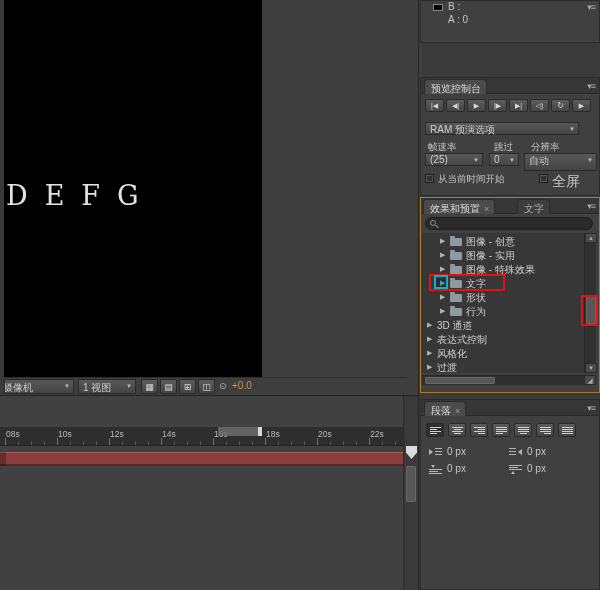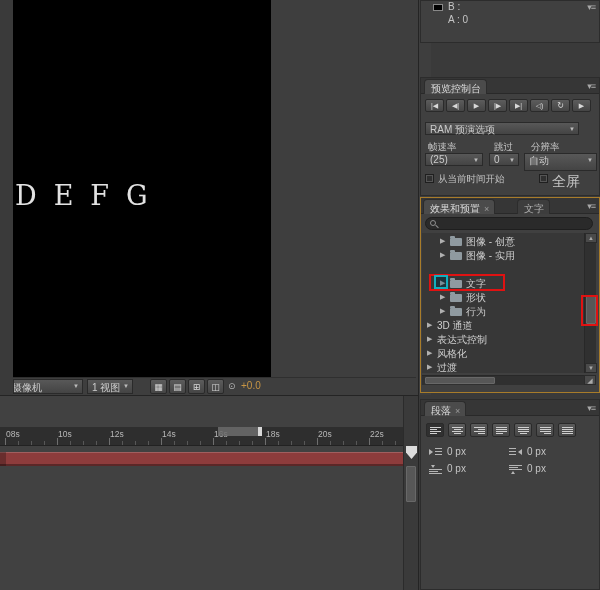--- a/index.html
+++ b/index.html
@@ -36,31 +36,31 @@
   .scrollbtn{position:absolute;background:#4a4a4a;border:1px solid #2b2b2b;color:#a9a9a9;font-size:6px;text-align:center;line-height:9px}
   .thumb{position:absolute;background:#575757;border:1px solid #686868;border-radius:1px}
   .annot{position:absolute;pointer-events:none}
   svg{display:block}
 </style>
 </head>
 <body>
 
 <div class="stage">
 
-  <div class="a" style="left:13px;top:0;width:418px;height:395px;background:#3e3e3e">
+  <div class="a" style="left:4px;top:0;width:418px;height:395px;background:#3e3e3e">
     <div class="a" style="left:0;top:0;width:258px;height:377px;background:#000;overflow:hidden">
       <div class="a" style="left:2px;top:180px;font-family:'DejaVu Serif','Liberation Serif',serif;font-size:27px;color:#e2e2e2;letter-spacing:17px;white-space:nowrap">DEFG</div>
     </div>
 
     <div class="a" style="left:0;top:377px;width:403px;height:18px;background:#3e3e3e;border-top:1px solid #2f2f2f">
       <div class="dd" style="left:0;top:1px;width:70px;height:15px;overflow:hidden">
         <span class="lbl" style="left:-22px">活动摄像机</span>
         <span class="arr">▼</span>
       </div>
-      <div class="dd" style="left:74px;top:1px;width:46px;height:15px">
+      <div class="dd" style="left:74px;top:1px;width:58px;height:15px">
         <span class="lbl">1 视图</span>
         <span class="arr">▼</span>
       </div>
       <span class="btn" style="left:137px;top:1px;width:17px;height:15px;font-size:9px;line-height:14px">▦</span>
       <span class="btn" style="left:156px;top:1px;width:17px;height:15px;font-size:9px;line-height:14px">▤</span>
       <span class="btn" style="left:175px;top:1px;width:17px;height:15px;font-size:9px;line-height:14px">⊞</span>
       <span class="btn" style="left:194px;top:1px;width:17px;height:15px;font-size:9px;line-height:14px">◫</span>
       <span class="a" style="left:215px;top:3px;font-size:9px;color:#b5b5b5">⊙</span>
       <span class="a" style="left: 228px; top: 2px; font-size: 10px; color: rgb(199, 149, 68);">+0.0</span>
     </div>
@@ -162,20 +162,25 @@
       <div class="row" style="top:1px">
         <span class="arrow" style="left:18px">▶</span>
         <span class="folder" style="left:28px"></span>
         <span class="rlabel" style="left:44px">图像 - 创意</span>
       </div>
       <div class="row" style="top:15px">
         <span class="arrow" style="left:18px">▶</span>
         <span class="folder" style="left:28px"></span>
         <span class="rlabel" style="left:44px">图像 - 实用</span>
       </div>
+      <div class="row" style="top:29px">
+        <span class="arrow" style="left:18px">▶</span>
+        <span class="folder" style="left:28px"></span>
+        <span class="rlabel" style="left:44px">图像 - 特殊效果</span>
+      </div>
       <div class="row" style="top:43px">
         <span class="arrow" style="left:18px;color:#ffffff">▶</span>
         <span class="folder" style="left:28px"></span>
         <span class="rlabel" style="left:44px">文字</span>
       </div>
       <div class="row" style="top:57px">
         <span class="arrow" style="left:18px">▶</span>
         <span class="folder" style="left:28px"></span>
         <span class="rlabel" style="left:44px">形状</span>
       </div>

